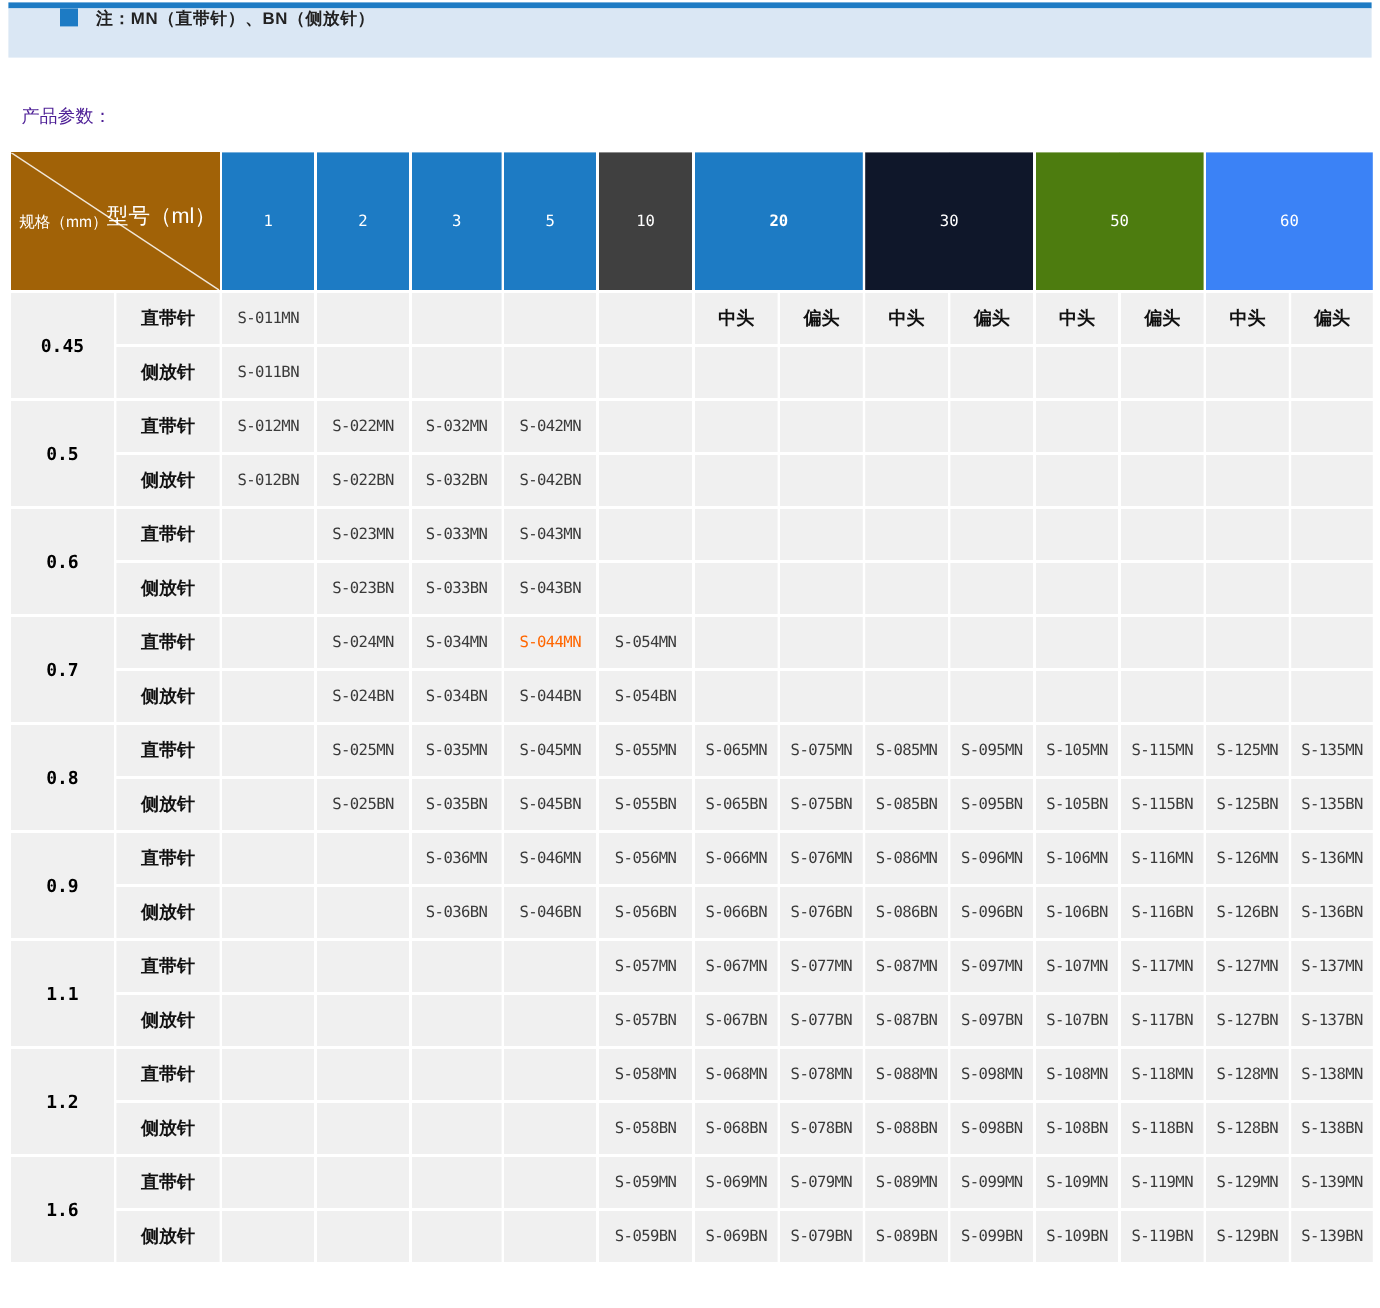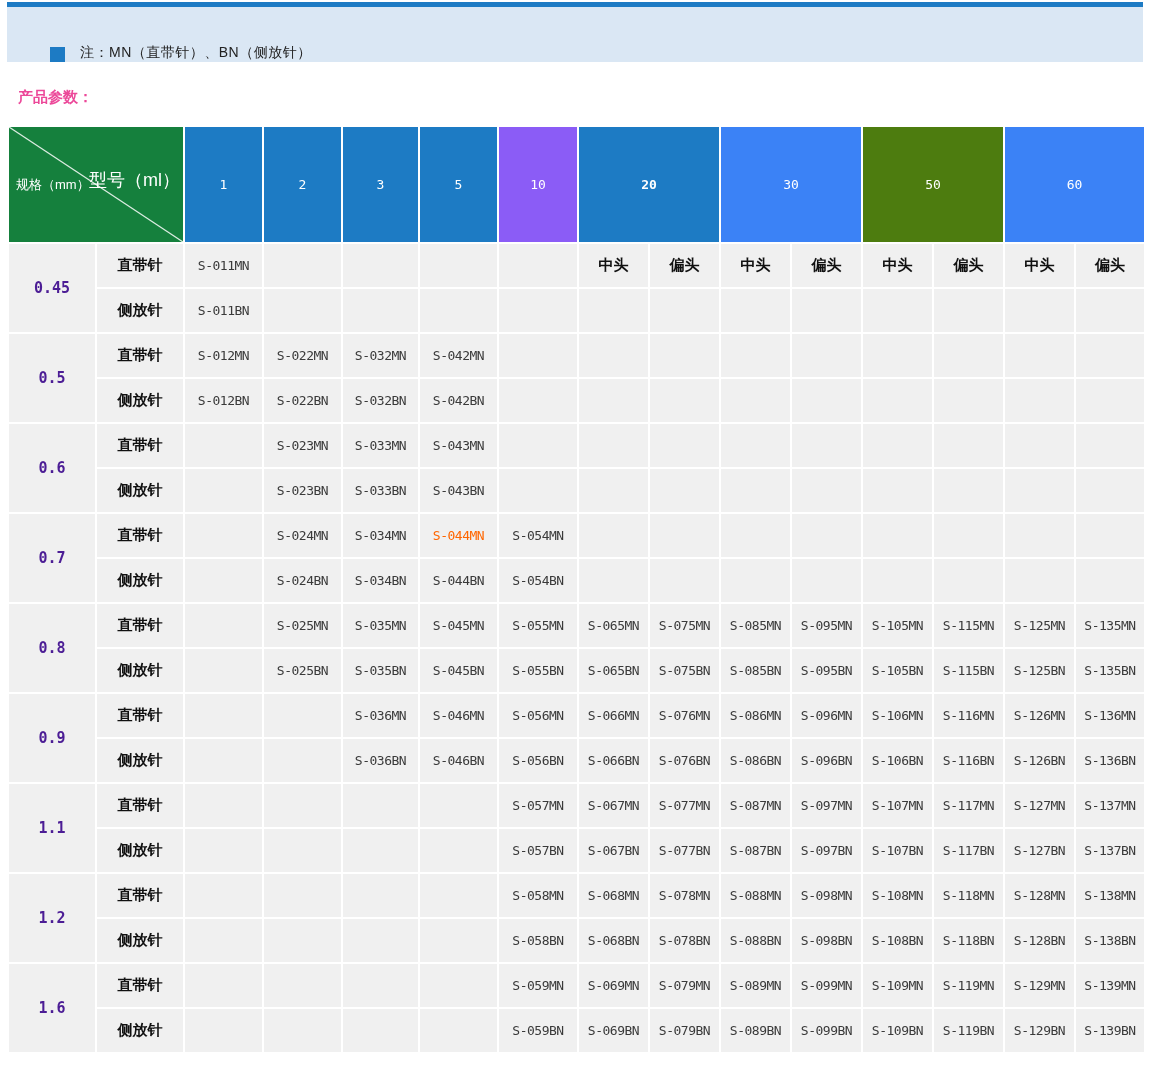--- a/index.html
+++ b/index.html
@@ -2,27 +2,27 @@
 <html><head>
 <meta charset="utf-8">
 <style>
   * { box-sizing: border-box; margin: 0; padding: 0; }
   html,body { background:#ffffff; width:1150px; }
   body { font-family:"Liberation Sans", sans-serif; }
 
   .page { width:1150px; height:1090px; position:relative; background:#fff; }
 
   .top-rule { position:absolute; left:7px; right:7px; top:2px; height:5px; }
-  .note-band { position:absolute; left:7px; right:7px; top:7px; height:55px;
-               display:flex; align-items:flex-end; }
+  .note-band { position:absolute; left:7px; right:7px; top:7px; height:41px;
+               display:flex; align-items:flex-start;font-weight:bold; }
   .note-icon { width:15px; height:15px; margin-left:43px; flex:0 0 auto; }
   .note-text { margin-left:15px; font-size:14px; color:#222; letter-spacing:0.5px; }
 
   .section-title { position:absolute; left:18px; top:88px; font-size:15px;
-                   font-weight:bold; color:#ec4899; }
+                   font-weight:normal; color:#4c1d95; }
 
   table.params { position:absolute; left:7px; top:125px; width:1136px;
                  border-collapse:collapse; table-layout:fixed; }
   table.params th, table.params td { border:2px solid #ffffff; overflow:hidden; }
 
   thead th { height:117px; color:#ffffff; font-weight:normal; font-size:13px;
              text-align:center; vertical-align:middle;
              font-family:"DejaVu Sans Mono","Liberation Mono",monospace; }
 
   th.corner { position:relative; padding:0; }
@@ -31,21 +31,21 @@
                   font-size:13px; color:#fff; white-space:nowrap;
                   font-family:"Liberation Sans", sans-serif; }
   .corner-right { position:absolute; right:3px; top:46%; transform:translateY(-50%);
                   font-size:18px; color:#fff; white-space:nowrap;
                   font-family:"Liberation Sans", sans-serif; }
 
   tbody tr { height:45px; }
   tbody td { background:#f0f0f0; text-align:center; vertical-align:middle; }
 
   td.spec { font-family:"DejaVu Sans Mono","Liberation Mono",monospace;
-            font-weight:bold; font-size:15px; color:#4c1d95; }
+            font-weight:bold; font-size:15px; color:#000000; }
   td.ntype { font-weight:bold; font-size:15px; color:#111; }
   td.code { font-family:"DejaVu Sans Mono","Liberation Mono",monospace;
             font-size:13px; color:#3a3a3a; letter-spacing:-0.5px; }
   td.subhead { font-weight:bold; font-size:15px; color:#111;margin-top:43px; }
 </style>
 </head>
 <body>
 
 <div class="page">
 
@@ -71,35 +71,35 @@
         <col style="width: 71px;">
         <col style="width: 71px;">
         <col style="width: 71px;">
         <col style="width: 71px;">
         <col style="width: 71px;">
         <col style="width: 71px;">
         <col style="width: 70px;">
       </colgroup>
     <thead>
       <tr>
-        <th class="corner" colspan="2" style="background: #15803d;">
+        <th class="corner" colspan="2" style="background: #a16207;">
           <svg preserveAspectRatio="none" viewBox="0 0 100 100">
             <line x1="0" y1="0" x2="100" y2="100" stroke="rgba(255,255,255,0.85)" stroke-width="1.2" vector-effect="non-scaling-stroke"></line>
           </svg>
           <span class="corner-left">规格（mm）</span>
           <span class="corner-right">型号（ml）</span>
         </th>
 
       <th colspan="1" style="background: rgb(29, 123, 196);">1</th>
           <th colspan="1" style="background: rgb(29, 123, 196);">2</th>
           <th colspan="1" style="background: rgb(29, 123, 196);">3</th>
           <th colspan="1" style="background: rgb(29, 123, 196);">5</th>
-          <th colspan="1" style="background: #8b5cf6;">10</th>
+          <th colspan="1" style="background: #404040;">10</th>
           <th colspan="2" style="background: rgb(29, 123, 196); font-weight: bold;">20</th>
-          <th colspan="2" style="background: #3b82f6;">30</th>
+          <th colspan="2" style="background: #0f172a;">30</th>
           <th colspan="2" style="background: #4d7c0f;">50</th>
           <th colspan="2" style="background: #3b82f6;">60</th>
         </tr>
     </thead>
     <tbody>
 
     <tr>
           <td rowspan="2" class="spec">0.45</td>
           <td class="ntype">直带针</td>
           <td class="code">S-011MN</td>

